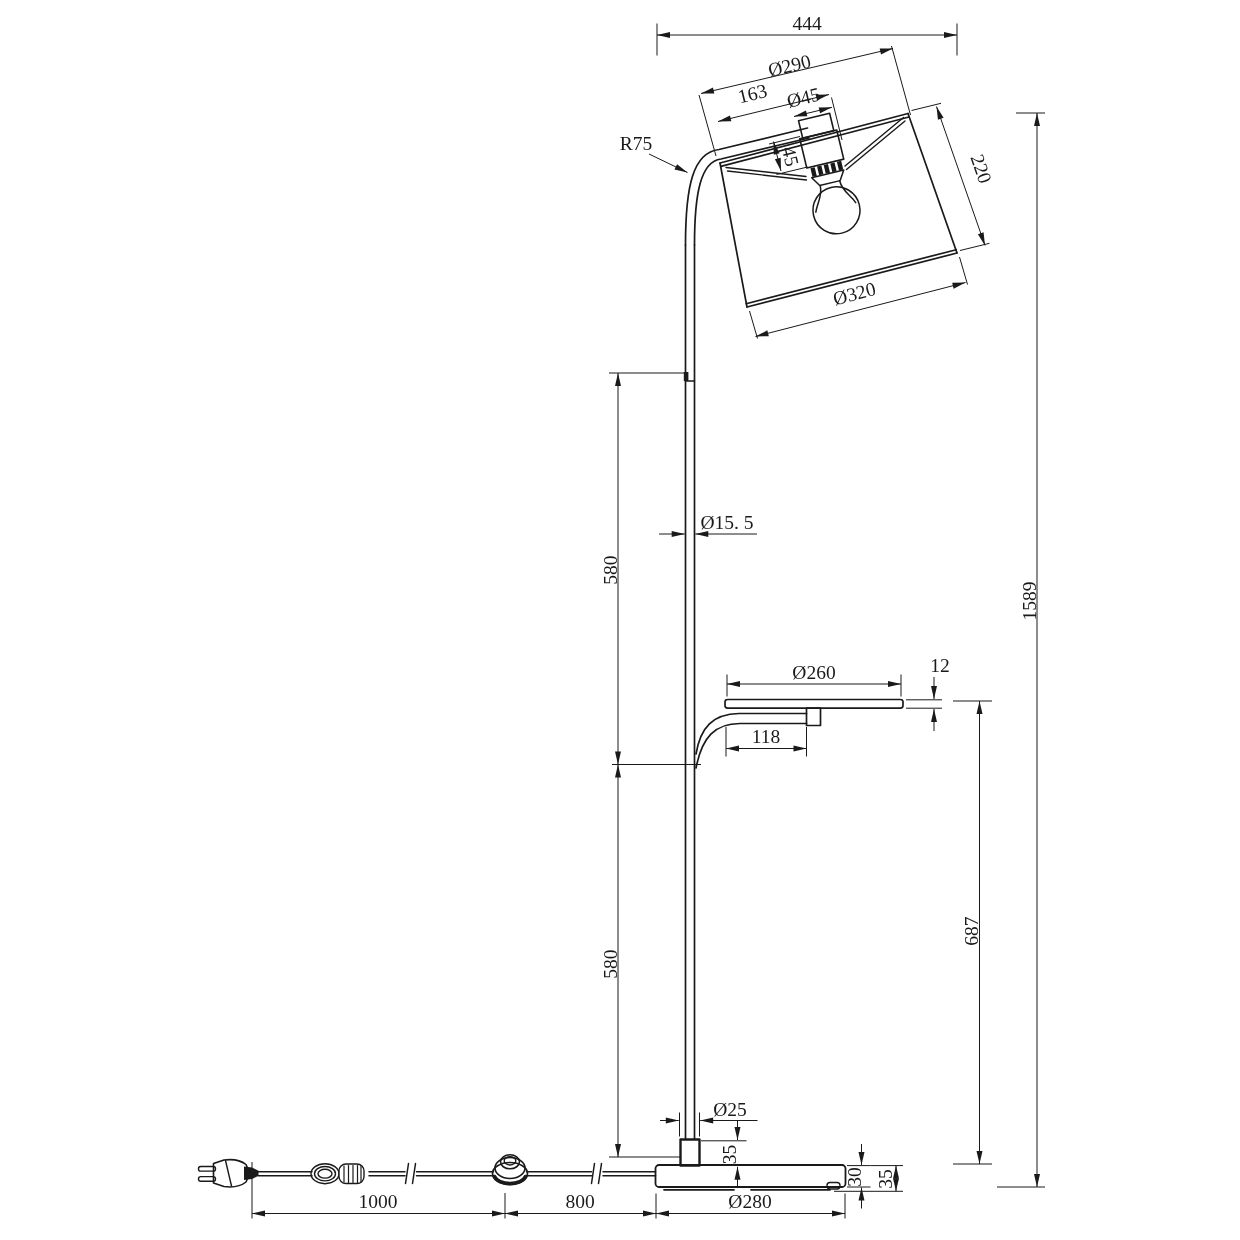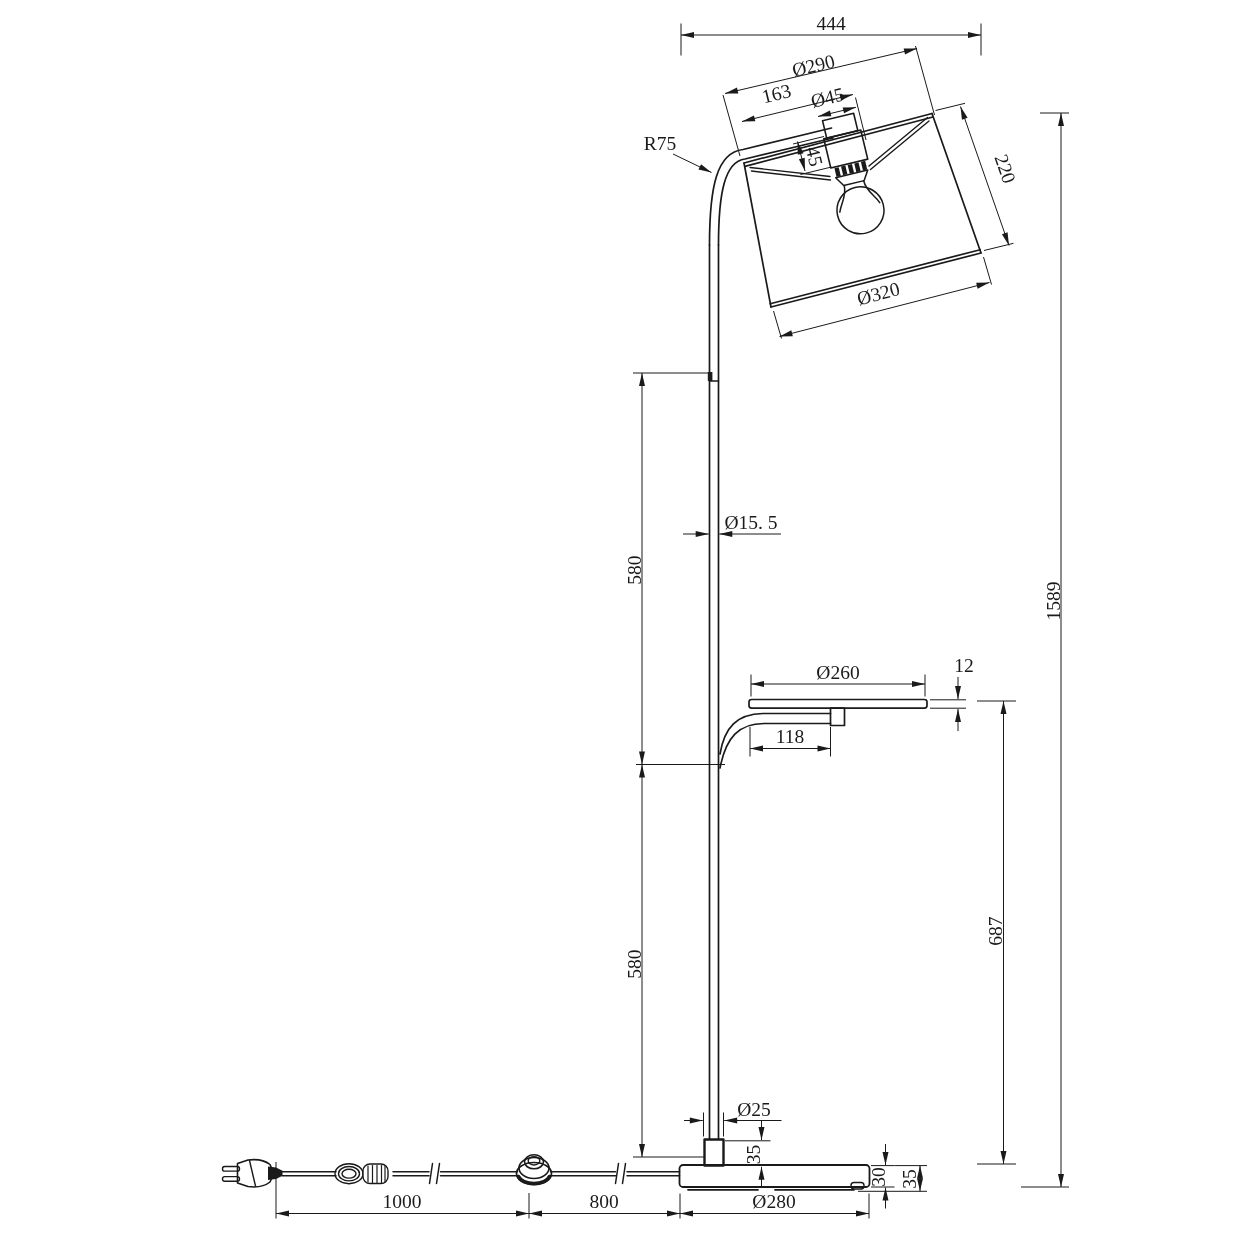--- a/index.html
+++ b/index.html
@@ -1,16 +1,16 @@
 <!DOCTYPE html>
 <html><head>
 <meta charset="utf-8">
 <style>
   html,body{margin:0;padding:0;background:#fff;}
-  .canvas{position:relative;width:1152px;height:1240px;background:#ffffff;overflow:hidden;margin-left:24px;}
+  .canvas{position:relative;width:1152px;height:1240px;background:#ffffff;overflow:hidden;}
   svg{display:block;}
   .obj{stroke:#1a1a1a;stroke-width:1.7;fill:none;stroke-linecap:round;stroke-linejoin:round;}
   .thin{stroke:#1a1a1a;stroke-width:1.4;fill:none;stroke-linecap:round;}
   .dim{stroke:#1a1a1a;stroke-width:1;fill:none;}
   .dimtxt{font-family:"Liberation Serif","DejaVu Serif",serif;font-size:19.5px;fill:#1a1a1a;}
   .mid{text-anchor:middle;}
 </style>
 </head>
 <body>
 

